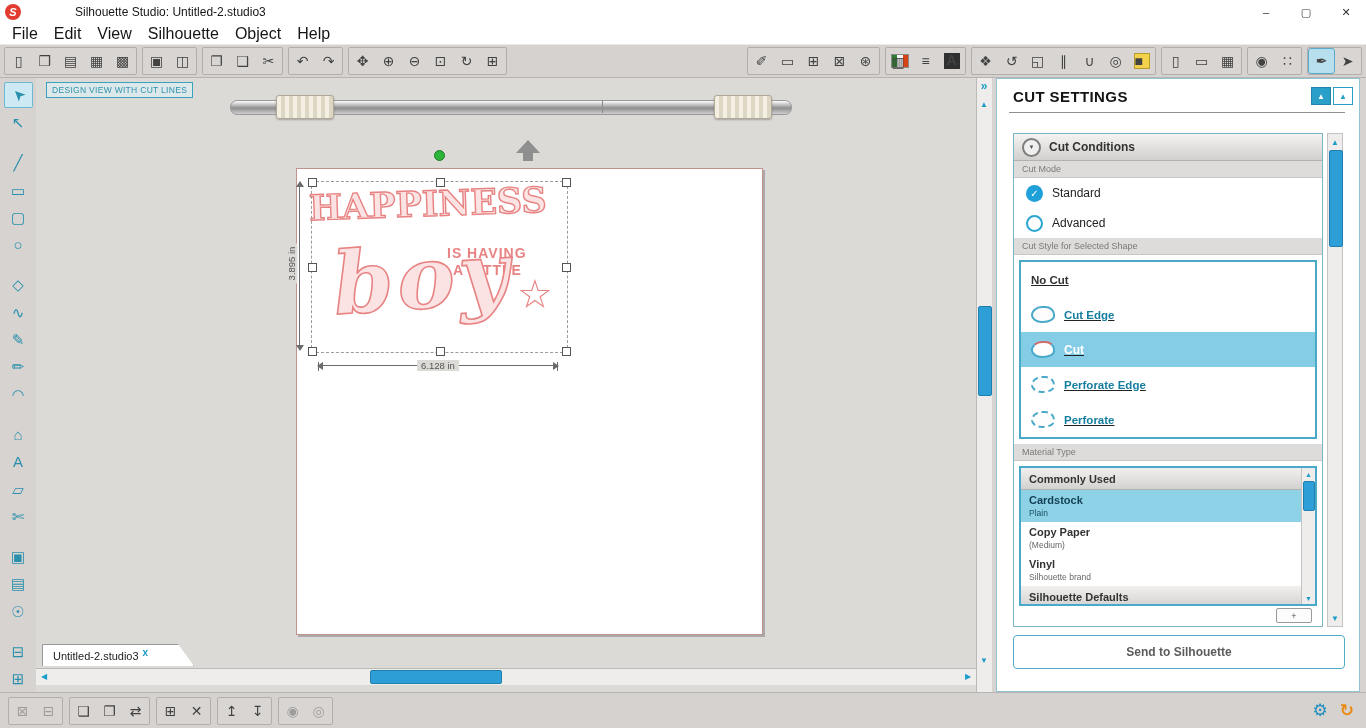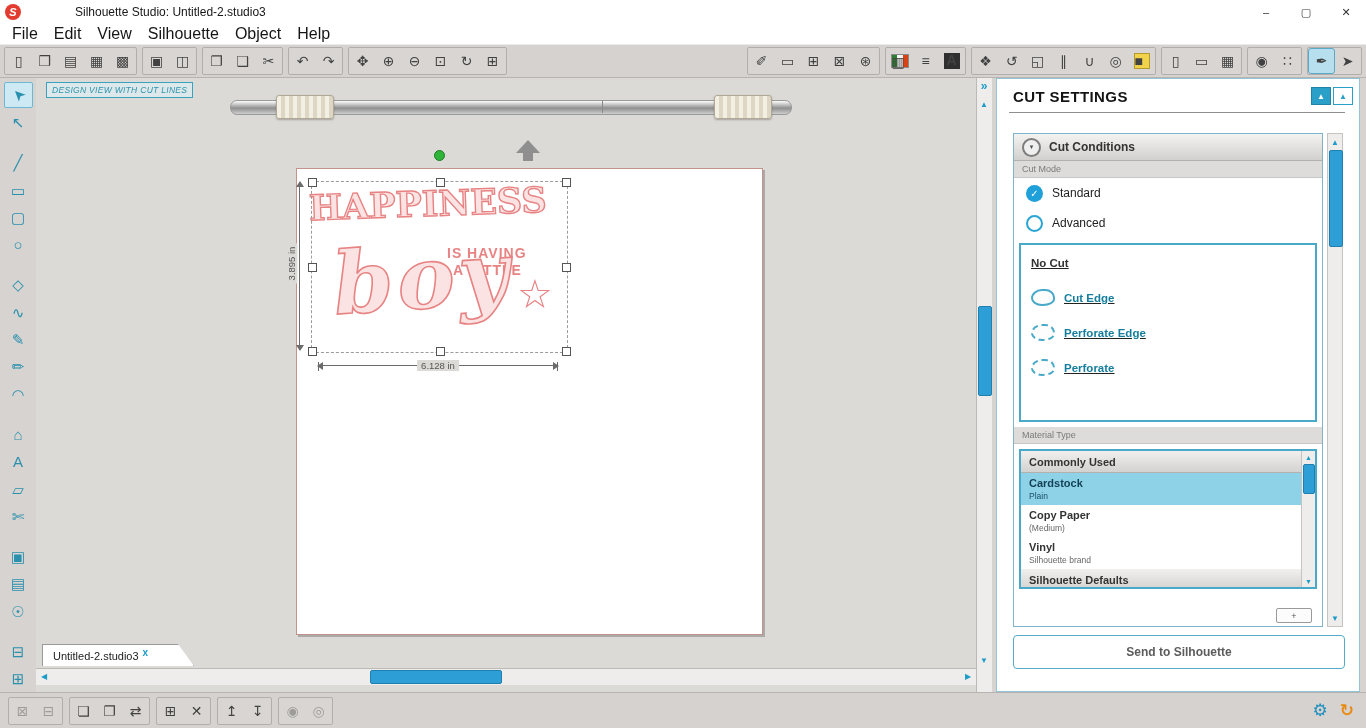--- a/index.html
+++ b/index.html
@@ -44,21 +44,21 @@
            align-items:center;padding-top:4px;gap:1px;box-sizing:border-box;}
   .tool-btn{width:27px;height:26px;display:flex;align-items:center;justify-content:center;
             border:1px solid transparent;border-radius:2px;}
   .tool-btn .glyph{font-size:15px;color:#2a90ad;line-height:1;}
   .tool-btn.active{background:#cdeaf4;border-color:#6db8d2;}
   .tool-gap{height:12px;flex:none;}
 
   
   .canvas{position:absolute;left:36px;top:78px;width:956px;height:614px;background:#dcdad7;overflow:hidden;}
   .view-badge{position:absolute;left:10px;top:4px;border:1px solid #3ba2bd;color:#2d93ae;background:#dde8ea;
-              font-size:8.5px;padding:2px 5px;letter-spacing:.3px;font-style:italic;}
+              font-size:8.5px;padding:2px 5px;letter-spacing:.3px;}
   .roller{position:absolute;left:194px;top:22px;width:560px;height:13px;border-radius:7px;
           background:linear-gradient(#fdfdfd,#8f8f8f 55%,#cfcfcf);border:1px solid #9a9a9a;}
   .roller-seam{position:absolute;left:566px;top:22px;width:1px;height:13px;background:#8a8a8a;}
   .roller-sleeve{position:absolute;top:17px;width:56px;height:22px;border:1px solid #b0a894;border-radius:3px;
           background:repeating-linear-gradient(90deg,#f4efe3 0 4px,#ddd6c4 4px 8px);box-shadow:0 1px 2px rgba(0,0,0,.25);}
   .feed-arrow{position:absolute;left:480px;top:62px;width:0;height:0;
           border-left:12px solid transparent;border-right:12px solid transparent;border-bottom:13px solid #8f8f8f;}
   .feed-arrow-stem{position:absolute;left:487px;top:75px;width:10px;height:8px;background:#8f8f8f;}
 
   .page{position:absolute;left:260px;top:90px;width:465px;height:465px;background:#fff;
@@ -490,28 +490,33 @@
         <span class="radio sel" data-name="radio-selected-icon">
             <span data-name="radio-check-icon">✓</span>
           </span>
         <span class="radio-label" data-name="cut-mode-standard-label">Standard</span>
       </div>
       <div class="radio-row" data-name="cut-mode-advanced">
         <span class="radio unsel" data-name="radio-unselected-icon"></span>
         <span class="radio-label" data-name="cut-mode-advanced-label">Advanced</span>
       </div>
 
+      <div class="mini-bar" data-name="cut-style-label">Cut Style for Selected Shape</div>
 
       <div class="style-list" data-name="cut-style-list">
         <div class="style-row plain" data-name="cut-style-no-cut">
           <span class="style-label" data-name="cut-style-no-cut-label">No Cut</span>
         </div>
         <div class="style-row" data-name="cut-style-cut-edge">
           <span class="blob" data-name="cut-edge-shape-icon"></span>
           <span class="style-label" data-name="cut-style-cut-edge-label">Cut Edge</span>
+        </div>
+        <div class="style-row selected" data-name="cut-style-cut">
+          <span class="blob cut" data-name="cut-shape-icon"></span>
+          <span class="style-label" data-name="cut-style-cut-label">Cut</span>
         </div>
         <div class="style-row" data-name="cut-style-perforate-edge">
           <span class="blob perf" data-name="perforate-edge-shape-icon"></span>
           <span class="style-label" data-name="cut-style-perforate-edge-label">Perforate Edge</span>
         </div>
         <div class="style-row" data-name="cut-style-perforate">
           <span class="blob perf" data-name="perforate-shape-icon"></span>
           <span class="style-label" data-name="cut-style-perforate-label">Perforate</span>
         </div>
       </div>

